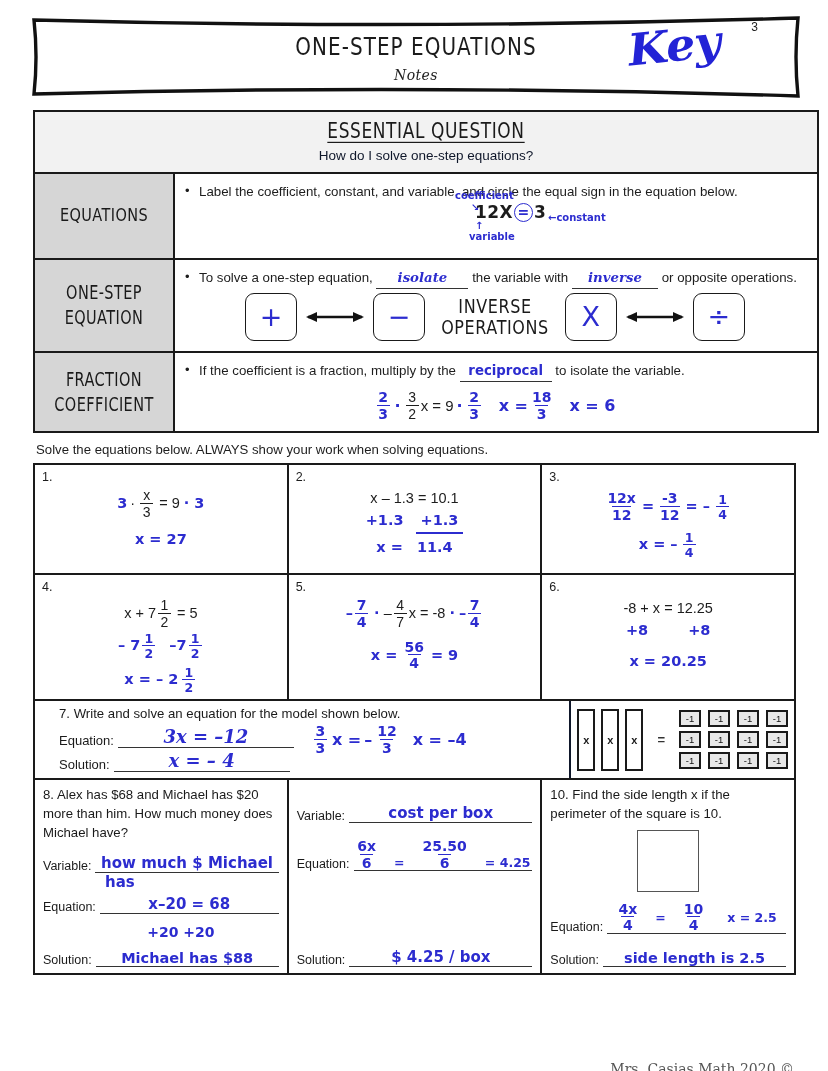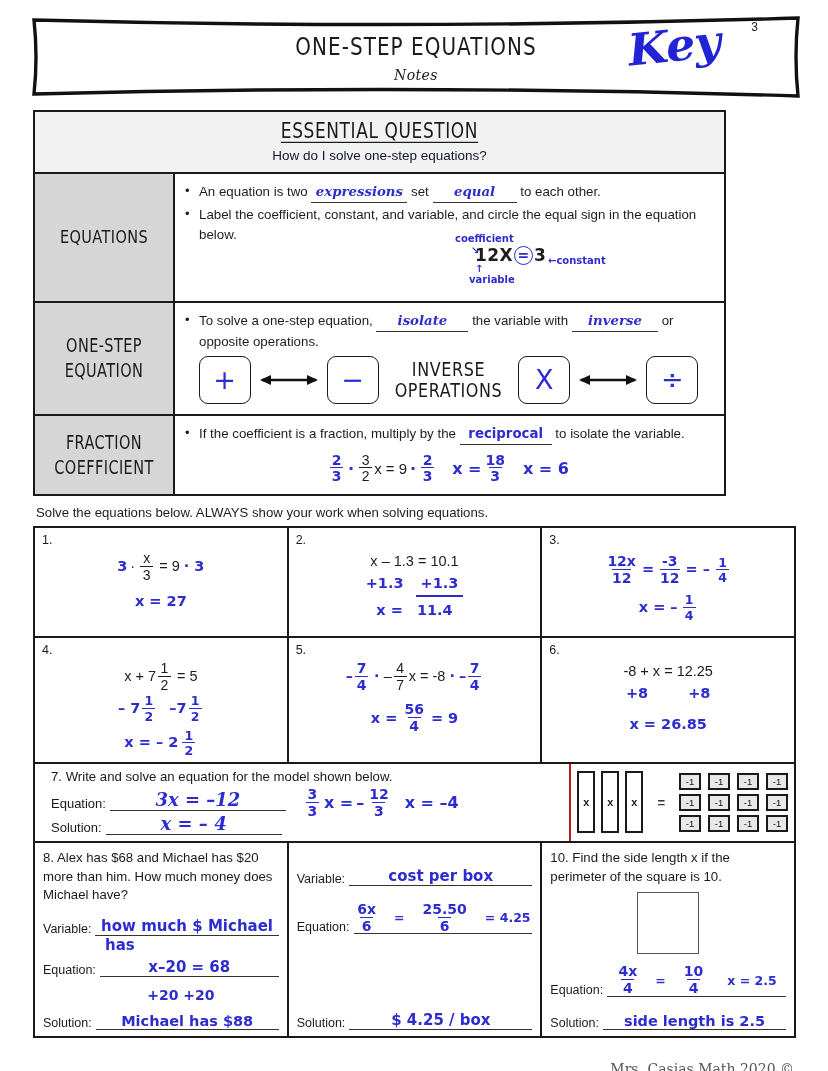--- a/index.html
+++ b/index.html
@@ -43,21 +43,21 @@
   }
   .page-num {
     position: absolute; right: 44px; top: 6px;
     font-size: 12px; color: #222;
   }
 
   
   .notes {
     margin: 10px 30px 0 33px;
     border: 2px solid #1a1a1a;
-    width: 693px;
+    width: 786px;
   }
   .eq-head {
     background: #f2f2f2;
     border-bottom: 2px solid #1a1a1a;
     text-align: center;
     padding: 9px 4px 9px;
   }
   .eq-head-title {
     font-family: "DejaVu Sans", sans-serif;
     font-size: 17px; letter-spacing: .6px;
@@ -171,21 +171,21 @@
     position: relative; min-height: 108px;
   }
   .cell:last-child { border-right: none; }
   .qnum { font-size: 12.5px; color: #1d1d1d; }
   .work { text-align: center; margin-top: 4px; font-size: 14.5px; line-height: 1.45; }
 
   .p-print { color: #1d1d1d; font-family: "Liberation Sans", sans-serif; }
 
   
   .row7 { display: flex; border-bottom: 2px solid #1a1a1a; }
-  .cell7left { width: 538px; border-right: 2px solid #b91c1c; padding: 5px 16px 6px; }
+  .cell7left { width: 538px; border-right: 2px solid #0f172a; padding: 5px 24px 6px; }
   .cell7right { flex: 1; padding: 6px 6px; display: flex; align-items: center; justify-content: center; gap: 6px;}
   .q7line { font-size: 13.2px; margin-bottom: 3px; }
   .fieldline { display: flex; align-items: flex-end; font-size: 13px; margin-top: 2px; }
   .fieldline .lbl { margin-right: 4px; }
   .fieldline .underline {
     border-bottom: 1.3px solid #333; flex: 0 0 auto; width: 176px;
     text-align: center; padding-bottom: 0px;
   }
   .sidework { display:inline-flex; align-items:center; gap: 14px; margin-left: 18px; }
 
@@ -245,27 +245,20 @@
       <div class="eq-head-title">ESSENTIAL QUESTION</div>
       <div class="eq-head-sub">How do I solve one-step equations?</div>
     </div>
 
     <div class="row">
       <div class="row-label">
         <span>EQUATIONS</span>
       </div>
       <div class="row-body">
         <ul class="bullets">
-          <li>
-            <span>An equation is two</span>
-            <span class="blank hw" style="min-width:96px">expressions</span>
-            <span>set</span>
-            <span class="blank hw" style="min-width:84px">equal</span>
-            <span>to each other.</span>
-          </li>
           <li>Label the coefficient, constant, and variable, and circle the equal sign in the equation below.</li>
         </ul>
         <div class="eqdiagram">
           <span class="lbl-coef hw2">coefficient</span>
           <span class="abs hw2" style="left:288px;top:12px;font-size:10px">↘</span>
           <span class="eqd-main">
             <span>12X</span><span class="circle-eq">=</span><span>3</span>
           </span>
           <span class="lbl-var hw2">
             <span style="display:block;margin-left:6px;margin-top:-12px">↑</span>
@@ -508,21 +501,21 @@
       </div>
 
       <div class="cell">
         <div class="qnum">6.</div>
         <div class="work">
           <div class="p-print">-8 + x = 12.25</div>
           <div style="display:flex;justify-content:center;gap:40px;margin-top:1px">
             <span class="hw2">+8</span>
             <span class="hw2">+8</span>
           </div>
-          <div class="hw2" style="margin-top:10px">x = 26.85</div>
+          <div class="hw2" style="margin-top:10px">x = 20.25</div>
         </div>
       </div>
     </div>
 
     <div class="row7">
       <div class="cell7left">
         <div class="q7line">7. Write and solve an equation for the model shown below.</div>
         <div style="display:flex;align-items:flex-start">
           <div style="flex:0 0 auto">
             <div class="fieldline">
@@ -594,21 +587,21 @@
       </div>
 
       <div class="wcell">
         <div class="wfield" style="margin-top:18px">
           <span class="lbl">Variable:</span>
           <span class="underline hw2" style="font-size:15px">cost per box</span>
         </div>
         <div class="wfield" style="margin-top:16px">
           <span class="lbl">Equation:</span>
           <span class="underline">
-            <span style="display:inline-flex;align-items:center;gap:16px;justify-content:center">
+            <span style="display:inline-flex;align-items:flex-end;gap:16px;justify-content:center">
               <span class="frac hw2">
                 <span class="num">6x</span>
                 <span class="den">6</span>
               </span>
               <span class="hw2">=</span>
               <span class="frac hw2">
                 <span class="num">25.50</span>
                 <span class="den">6</span>
               </span>
               <span class="hw2">= 4.25</span>

